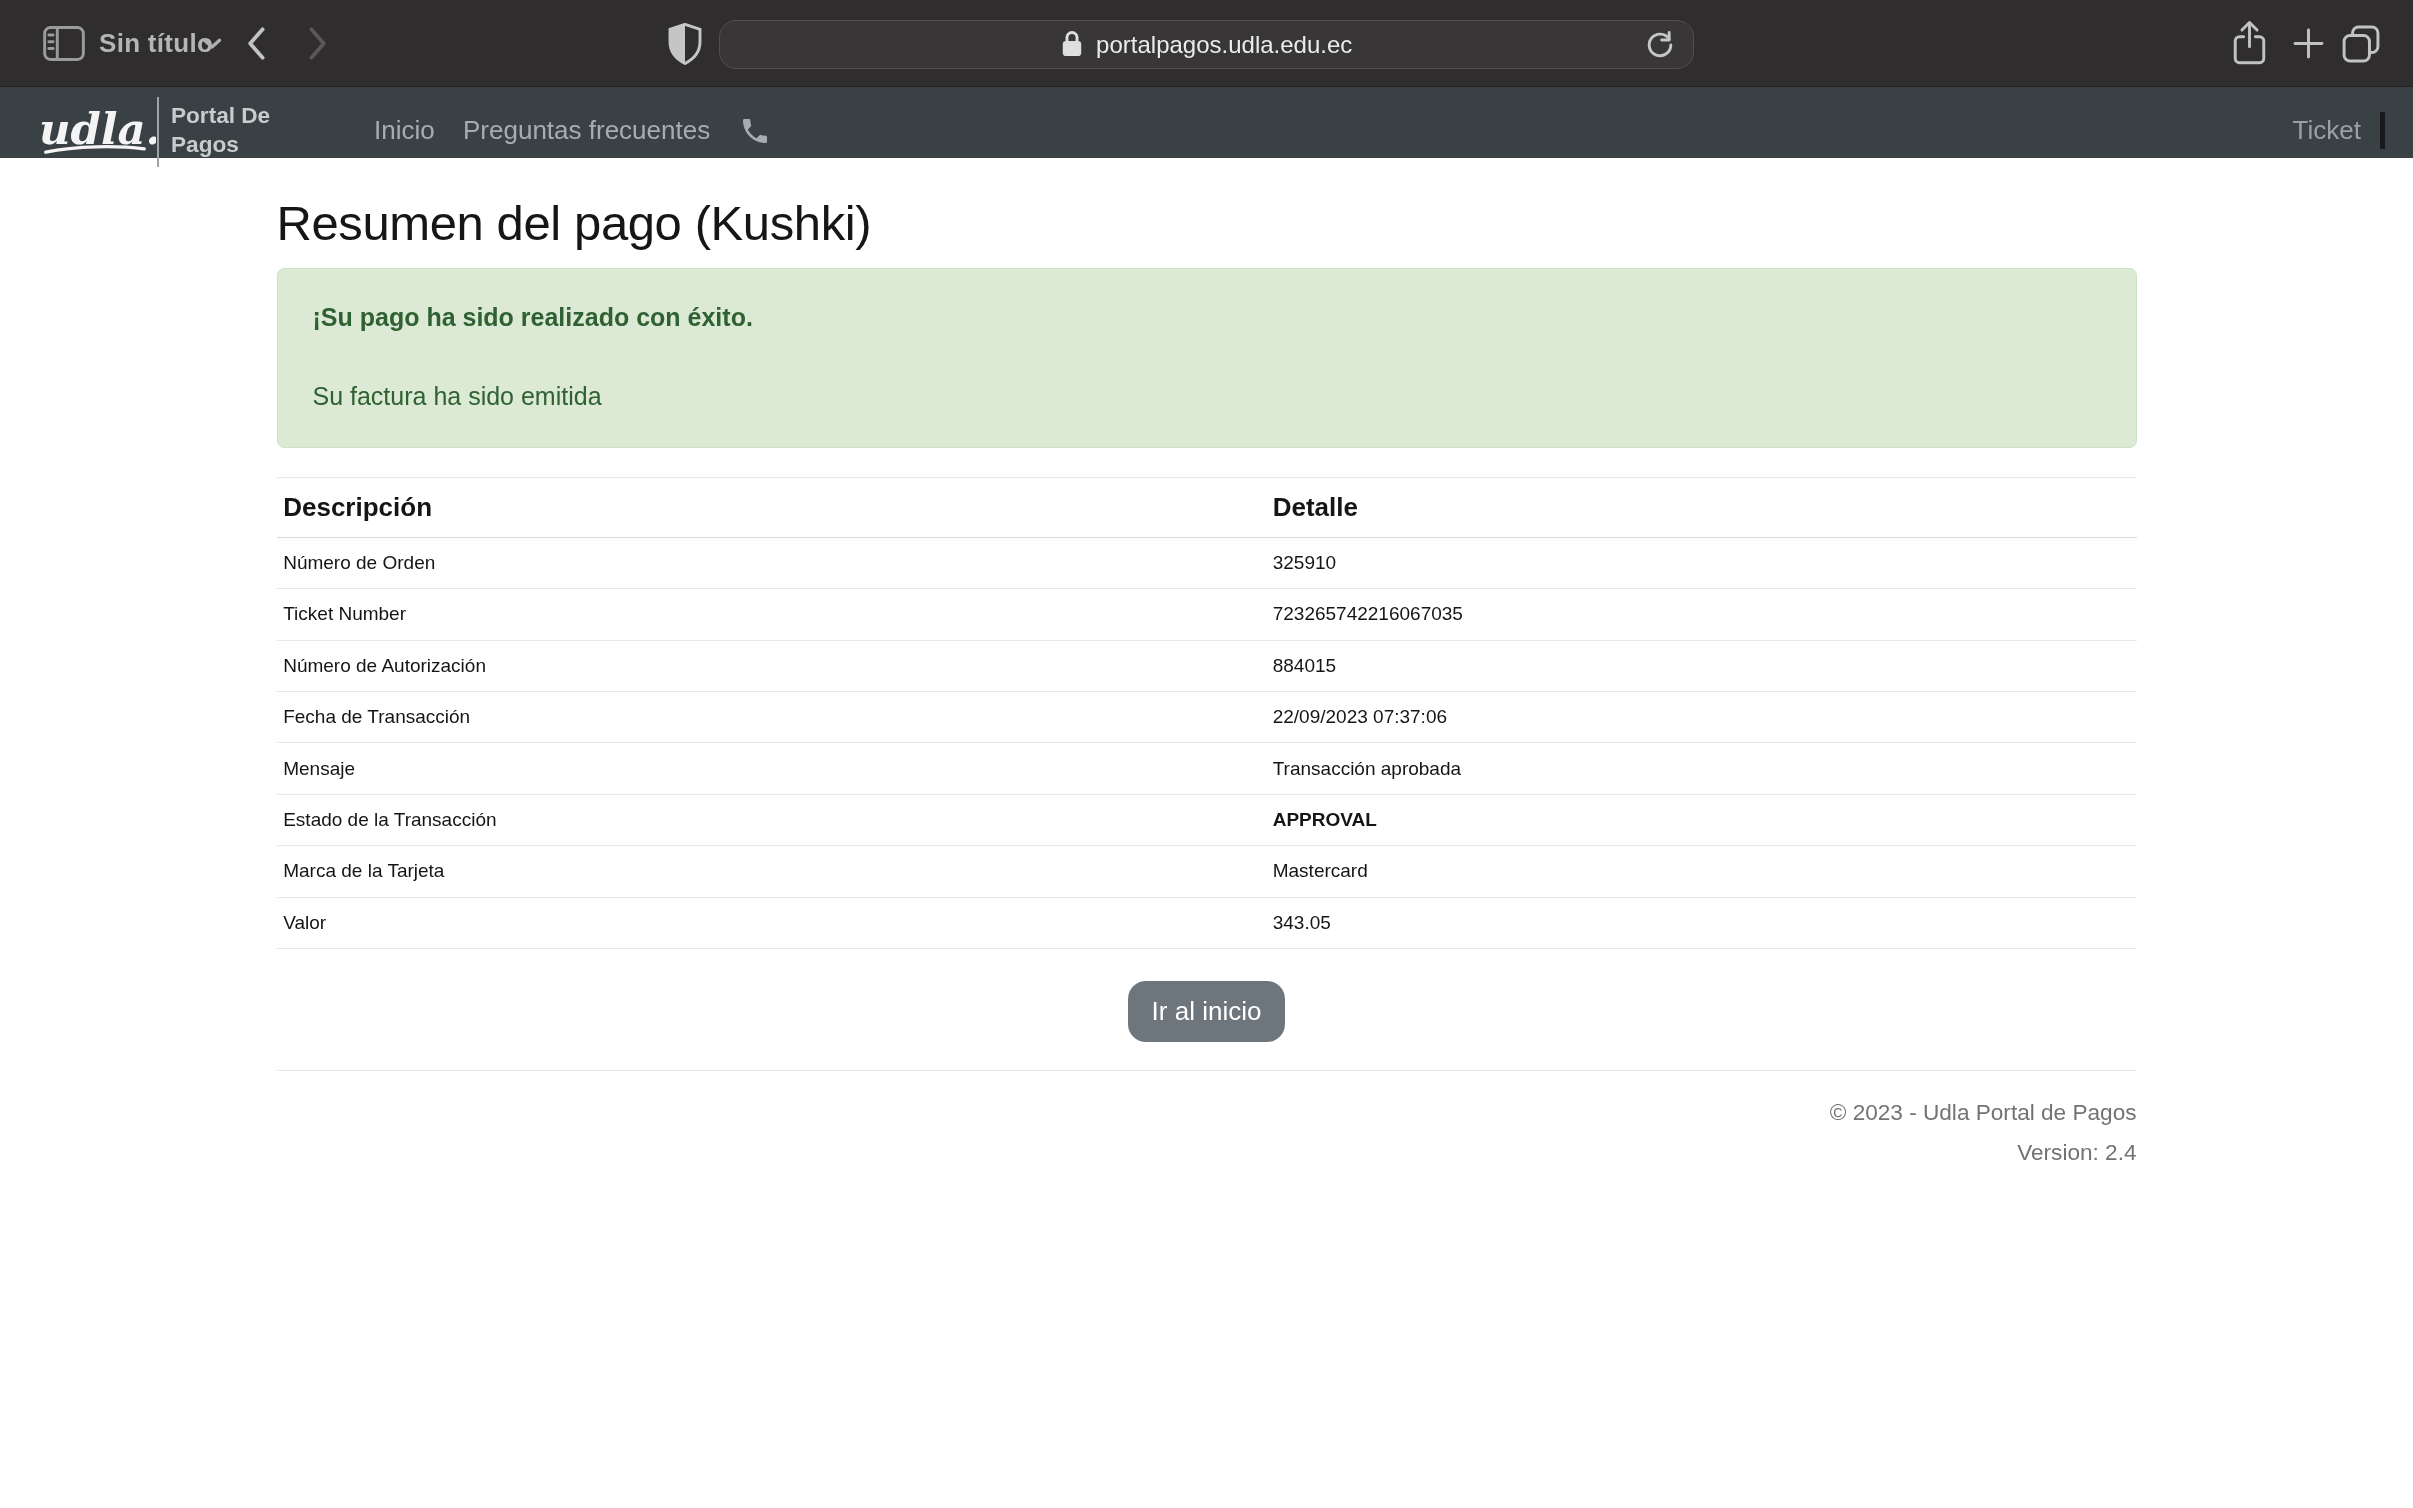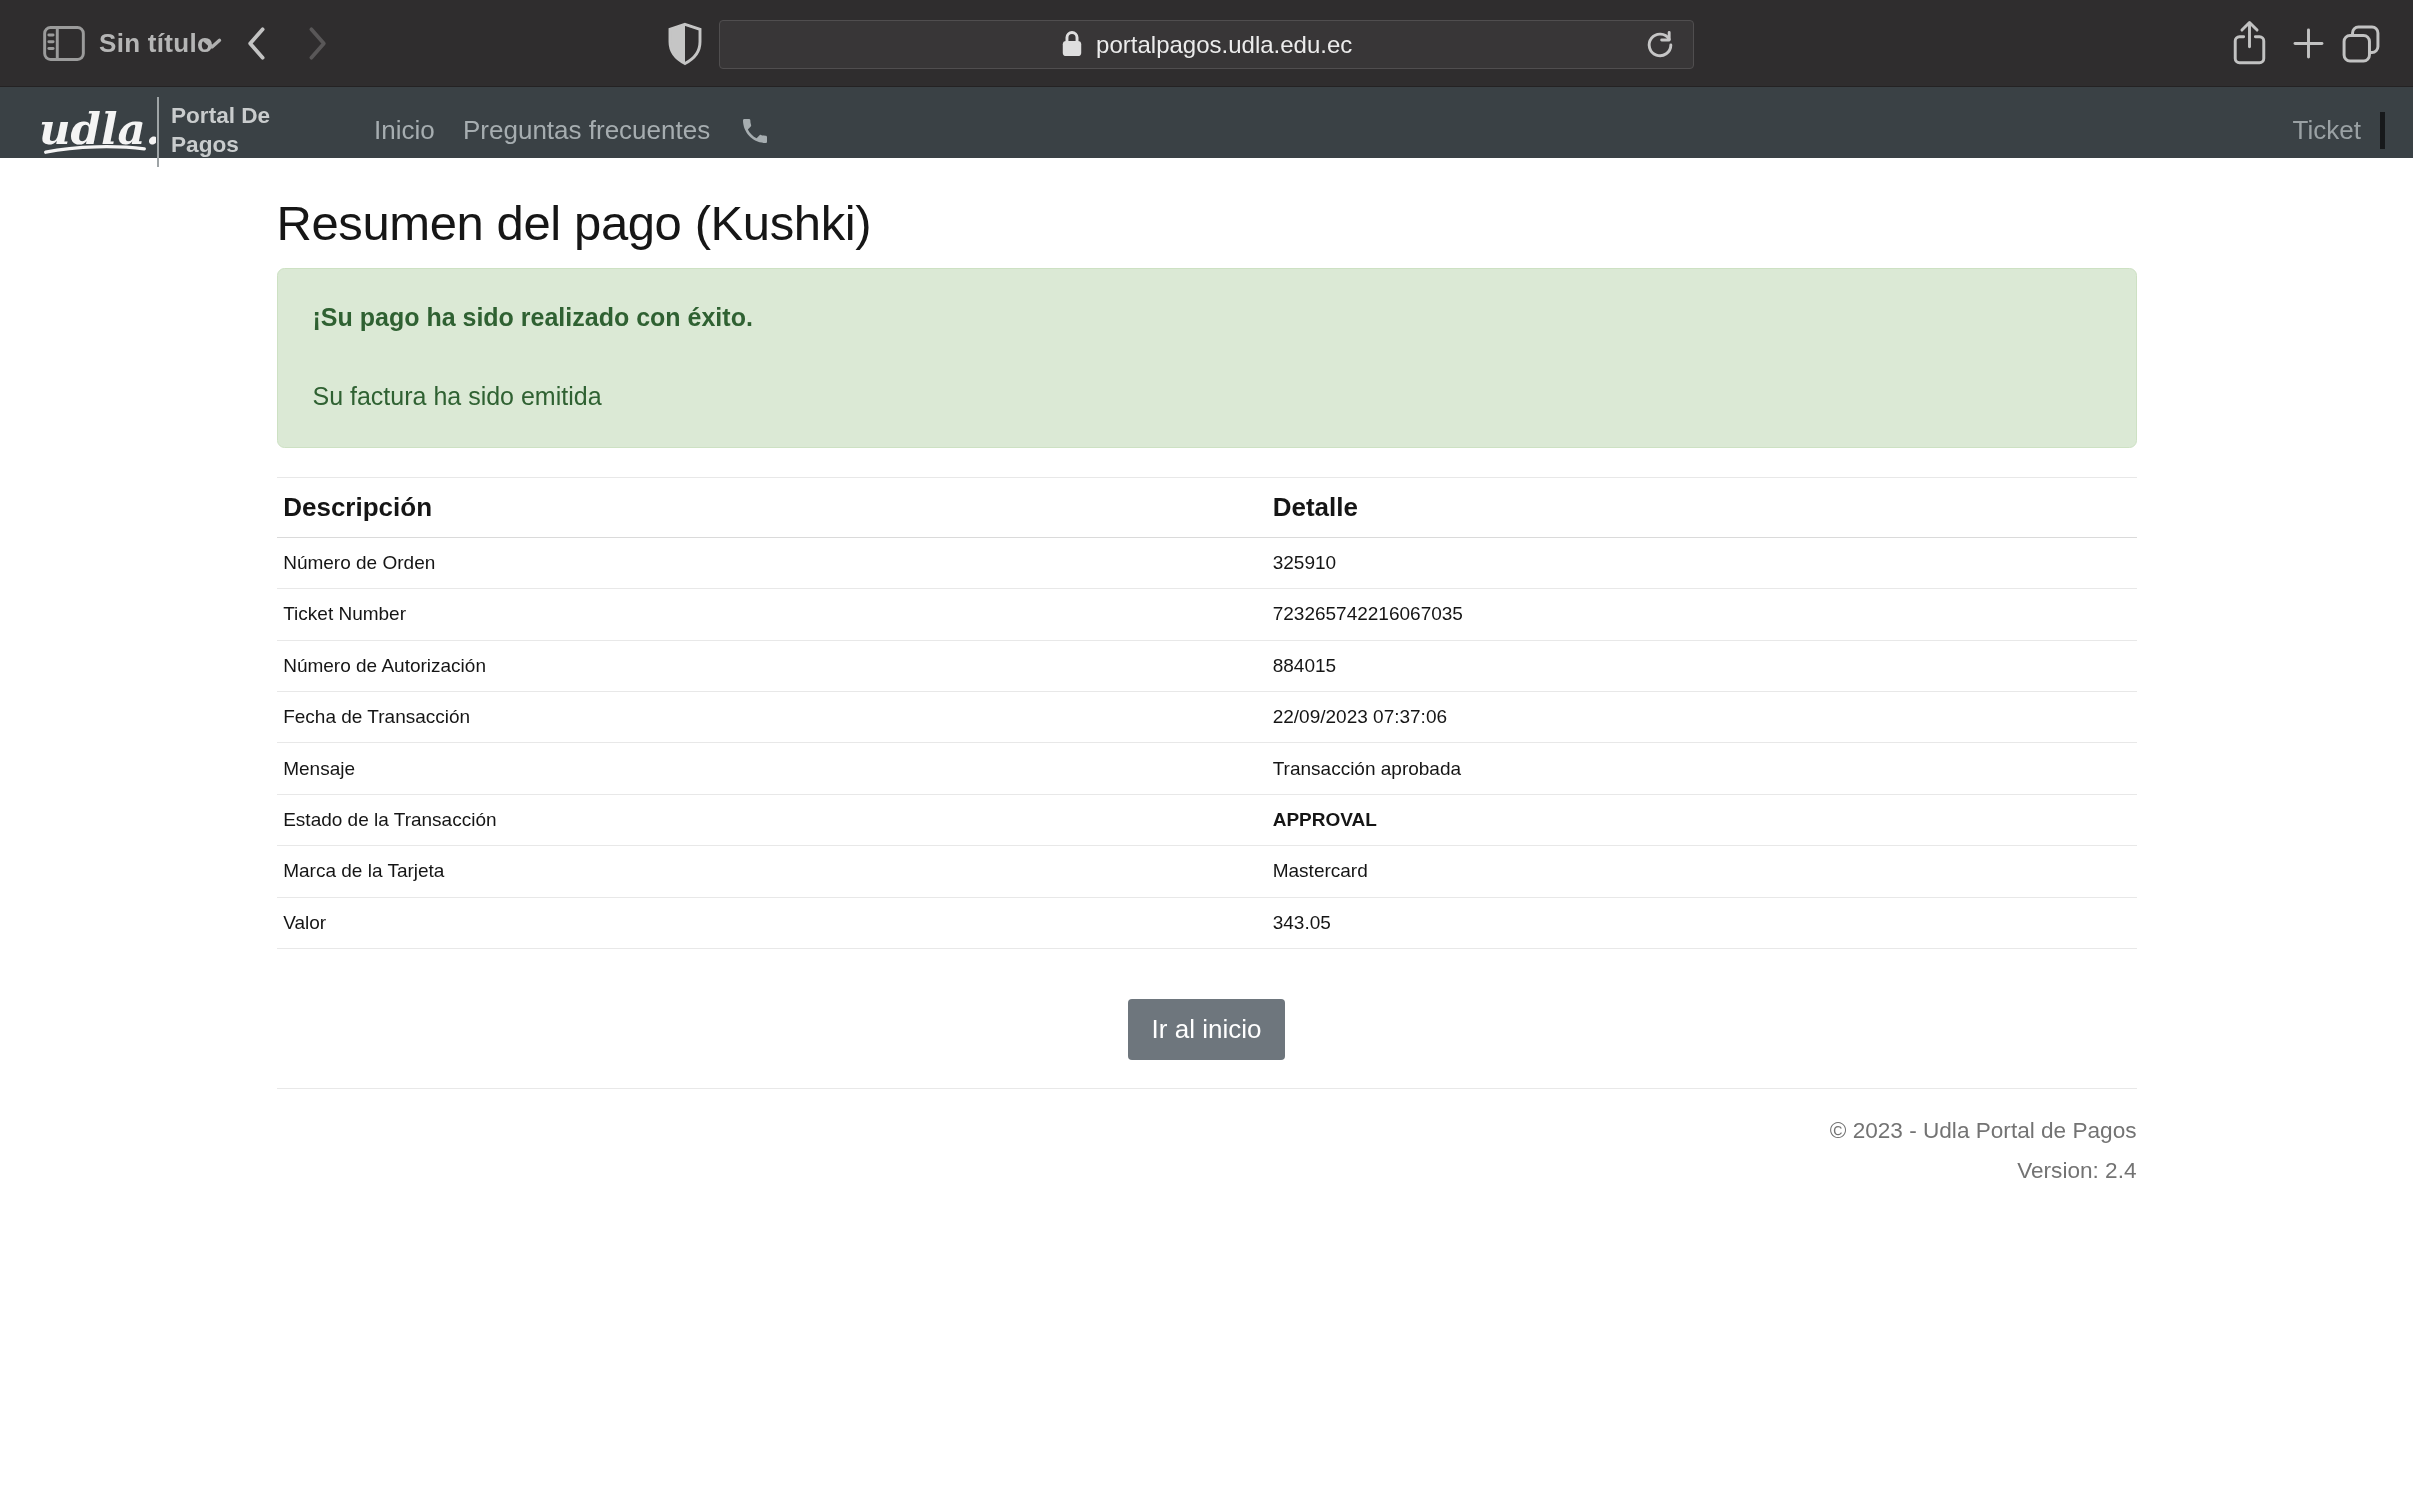--- a/index.html
+++ b/index.html
@@ -9,21 +9,21 @@
   
   .topbar { position:relative; height:87px; background:#2f2d2e; border-bottom:1.7px solid #242223; }
   .tb-item { position:absolute; top:0; height:87px; display:flex; align-items:center; }
   .sidebar-btn { left:42px; }
   .tab-title { left:99px; color:#b5b5b5; font-size:26px; font-weight:700; letter-spacing:0.3px; }
   .tab-chevron { left:201px; }
   .nav-back { left:245px; }
   .nav-fwd { left:307px; }
   .shield { left:664px; }
   .urlfield { position:absolute; left:719px; top:20px; width:975px; height:49px;
-    background:#383637; border:1.7px solid #504e4f; border-radius:4px;
+    background:#383637; border:1.7px solid #504e4f; border-radius:17px;
     display:flex; align-items:center; justify-content:center; gap:13.4px; }
   .urltext { color:#ececec; font-size:24px; }
   .reload { position:absolute; right:18.4px; top:9.2px; }
   .share-btn { right:144px; }
   .plus-btn { right:86px; }
   .tabs-btn { right:30px; }
 
   
   .navbar { position:relative; height:71px; background:#3a4145; }
   .nb-item { position:absolute; top:0; height:87px; display:flex; align-items:center; }
@@ -48,21 +48,21 @@
 
   table.detail { width:100%; border-collapse:collapse; margin-top:28.5px; color:#151515; }
   table.detail th { text-align:left; font-size:26px; font-weight:700; padding:14.2px 6.7px;
     border-top:0.8px solid #e8e8e8; border-bottom:1.7px solid #dadada; }
   table.detail td { font-size:19px; padding:14.2px 6.7px; border-bottom:0.8px solid #e8e8e8; }
   .col-desc { width:53.2%; }
   td.bold, th.bold { font-weight:700; }
 
   .btn-row { text-align:center; margin-top:32px; }
   .btn-home { display:inline-block; background:#6e767d; color:#ffffff; font-size:26px;
-    font-family:inherit; padding:15px 23.5px; border:none; border-radius:4px; cursor:pointer;margin-top:18px; }
+    font-family:inherit; padding:15px 23.5px; border:none; border-radius:18px; cursor:pointer; }
 
   hr.footer-rule { border:none; border-top:0.8px solid #e8e8e8; margin-top:28.5px; }
   .footer { margin-top:22px; text-align:right; color:#737373; font-size:22.6px; line-height:40px; }
 
   svg { display:block; }
 </style>
 </head>
 <body>
 
 <div class="topbar">

